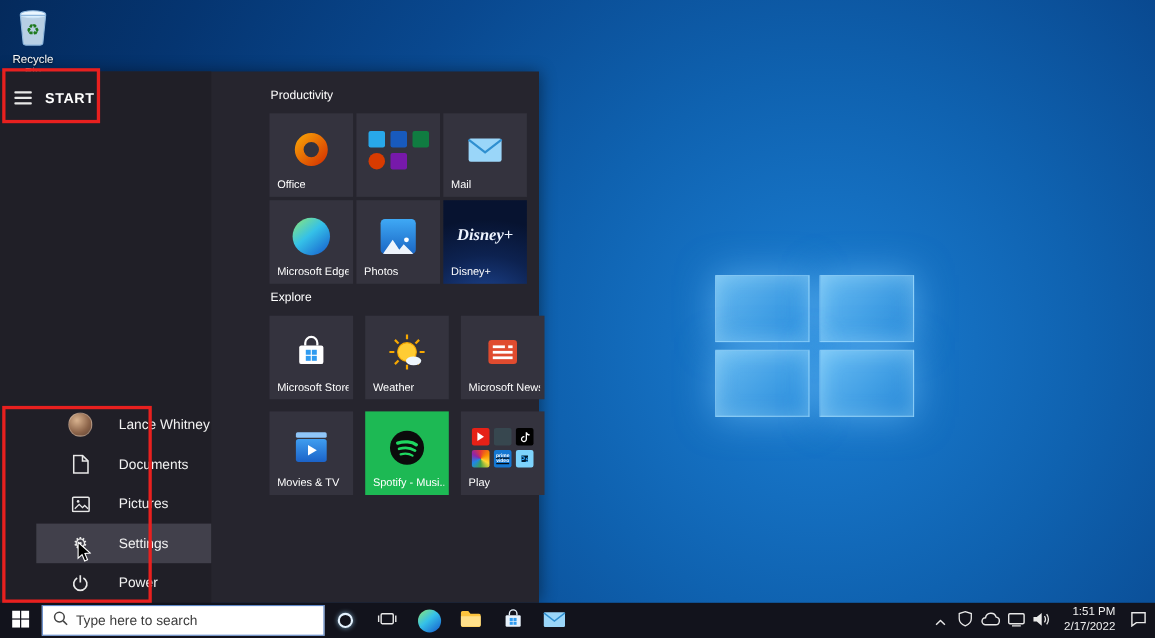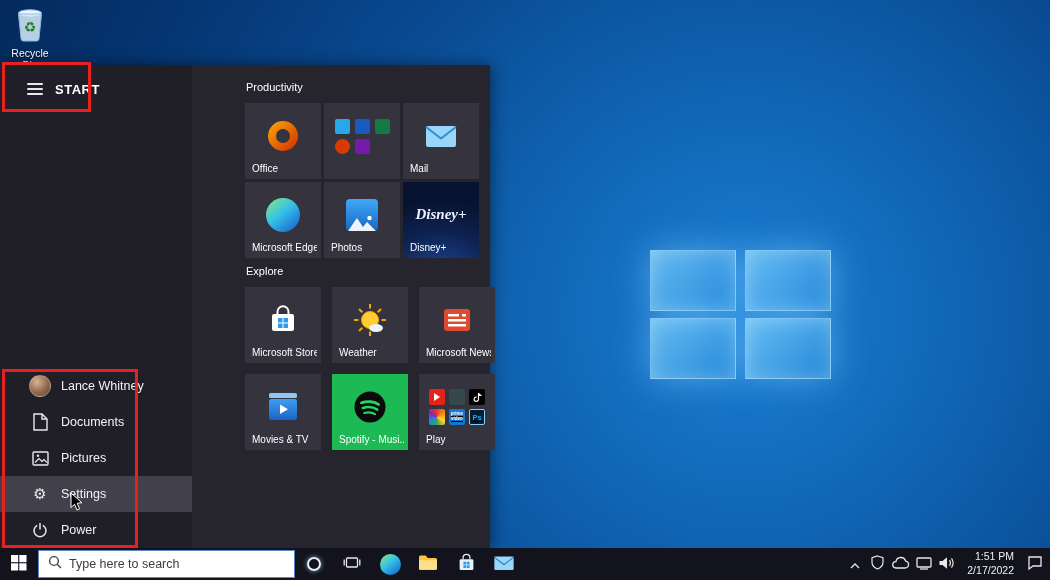--- a/index.html
+++ b/index.html
@@ -17,26 +17,26 @@
   .p1{left:0;top:0} .p2{left:95px;top:0} .p3{left:0;top:68px} .p4{left:95px;top:68px}
 
   
   .recycle-bin { position:absolute; left:6px; top:6px; width:48px; text-align:center; z-index:2; cursor:default; }
   .rb-label { color:#fff; font-size:10.5px; text-shadow:0 1px 2px rgba(0,0,0,.9); margin-top:1px; }
 
   
   .start-menu { position:absolute; left:0; top:65px; width:490px; height:483px;
     background:#26252e; z-index:10; box-shadow: 2px 0 14px rgba(0,0,0,.45); }
   .rail { position:absolute; left:0; top:0; width:192px; height:100%; background:#201f27; }
-  .rail-header { display:flex; align-items:center; gap:12px; height:28px; margin-top:10px; padding-left:27px; }
+  .rail-header { display:flex; align-items:center; gap:12px; height:28px; margin-top:10px; padding-left:13px; }
   .hamburger { display:flex; flex-direction:column; gap:3px; width:16px; }
   .hamburger i { display:block; height:2px; background:#e8e8e8; border-radius:1px; }
   .start-text { color:#fff; font-size:13px; font-weight:700; letter-spacing:.5px; }
   .rail-items { position:absolute; left:0; bottom:0; width:100%; }
-  .rail-item { display:flex; align-items:center; gap:9px; height:36px; padding-left:28px; color:#f2f2f2; font-size:12.5px; cursor:default; }
+  .rail-item { display:flex; align-items:center; gap:23px; height:36px; padding-left:28px; color:#f2f2f2; font-size:12.5px; cursor:default;margin-left:33px; }
   .rail-item .ri-icon { width:24px; display:flex; justify-content:center; align-items:center; }
   .rail-item.active { background:#41404b; }
   .avatar { width:22px; height:22px; border-radius:50%;
     background: radial-gradient(circle at 35% 30%, #d9b38f, #8a6248 60%, #5d4334); border:1px solid rgba(255,255,255,.25); }
   .gear-glyph { font-family:"DejaVu Sans", sans-serif; font-size:15px; color:#e8e8e8; line-height:1; }
 
   .tiles-area { position:absolute; left:192px; top:0; right:0; bottom:0; }
   .group-title { position:absolute; left:54px; color:#fff; font-size:11px; }
   .gt-productivity { top:16px; } .gt-explore { top:200px; }
   .tile-grid { position:absolute; left:53px; display:grid; grid-template-columns:repeat(3,76px); grid-auto-rows:76px; gap:3px;text-decoration:underline; }
@@ -55,21 +55,21 @@
   .edge-ball.small { width:21px; height:21px; }
   .photos-ic { width:32px; height:32px; border-radius:4px; background:linear-gradient(180deg,#3fa9f5,#1a66c4);
     display:flex; align-items:flex-end; justify-content:center; overflow:hidden; }
   .play-grid { display:grid; grid-template-columns:repeat(3,16px); gap:4px; transform:translateY(-5px); }
   .play-grid .mi { width:16px; height:16px; border-radius:2px; position:relative; display:flex; align-items:center; justify-content:center; overflow:hidden; }
   .mi-yt { background:#e62117; }
   .mi-yt::after { content:""; border-left:6px solid #fff; border-top:4px solid transparent; border-bottom:4px solid transparent; }
   .mi-cam { background:#37474f; }
   .mi-photos { background: conic-gradient(#e53935,#fb8c00,#fdd835,#43a047,#1e88e5,#8e24aa,#e53935); border-radius:50%; }
   .mi-prime { background:#1577d2; color:#fff; font-size:4.5px; line-height:1.1; text-align:center; font-weight:700; }
-  .mi-ps { background:#001d33; border:1px solid #7dd3fc; color:#2fa3f7; font-size:7.5px; font-weight:700; }
+  .mi-ps { background:#001d33; border:5px solid #7dd3fc; color:#2fa3f7; font-size:7.5px; font-weight:700; }
 
   
   .taskbar { position:absolute; left:0; bottom:0; width:100%; height:32px; background:#12131c;
     display:flex; align-items:center; z-index:20; }
   .tb-btn { background:none; border:none; width:38px; height:32px; display:flex; align-items:center; justify-content:center; cursor:default; }
   .search-box { width:257px; height:28px; background:#fff; border:1px solid #5f87c7; display:flex; align-items:center; gap:7px; padding-left:9px; }
   .search-box input { border:none; outline:none; flex:1; font-size:12.5px; color:#222; font-family:"Liberation Sans", sans-serif; background:transparent; min-width:0; }
   .search-box input::placeholder { color:#3c3c3c; }
   .cortana-ring { width:14px; height:14px; border-radius:50%; border:2px solid #e4f3ff; box-shadow:0 0 5px rgba(160,220,255,.7); }
   .tray { margin-left:auto; display:flex; align-items:center; padding-right:4px; }

